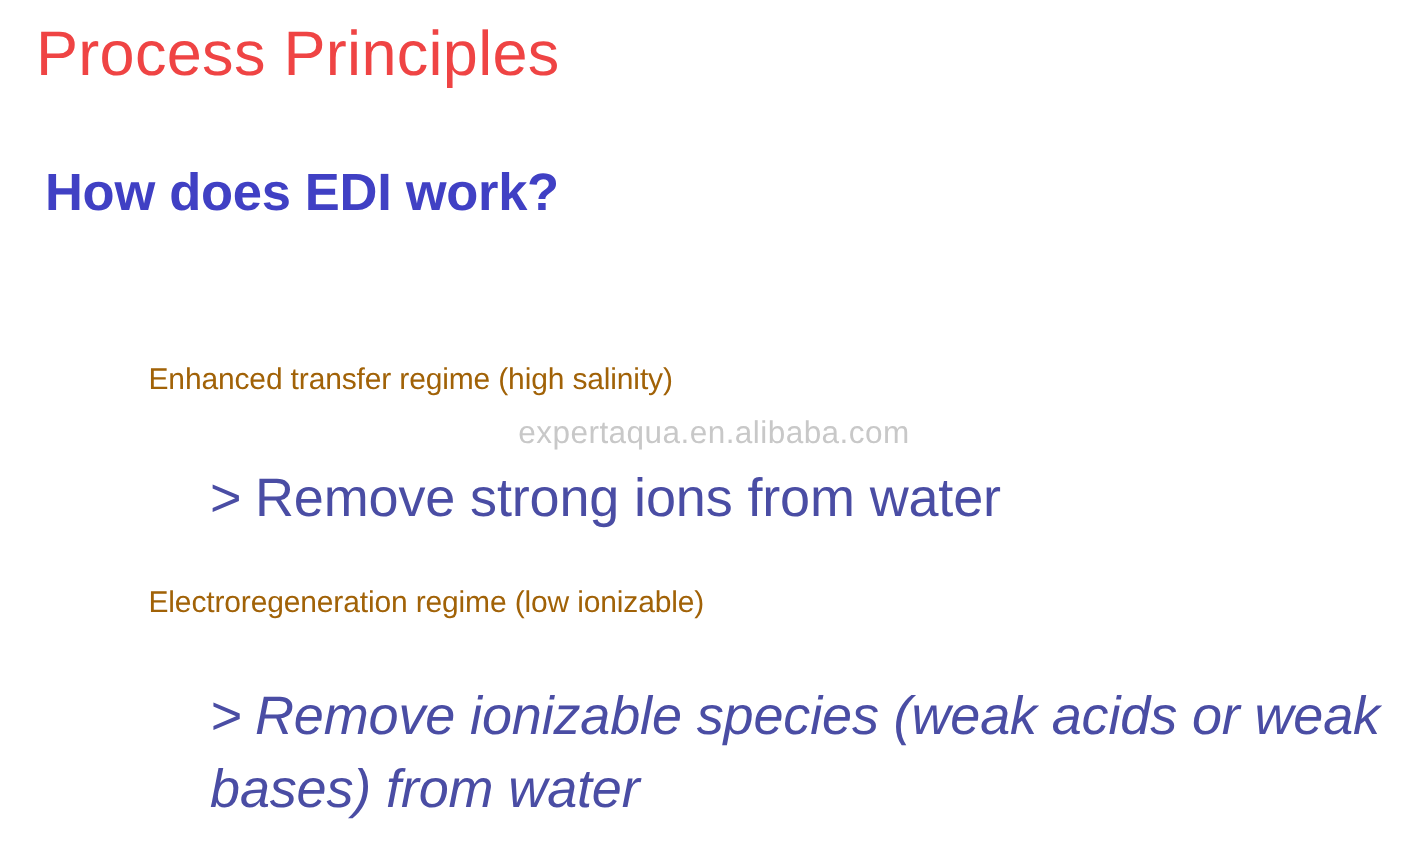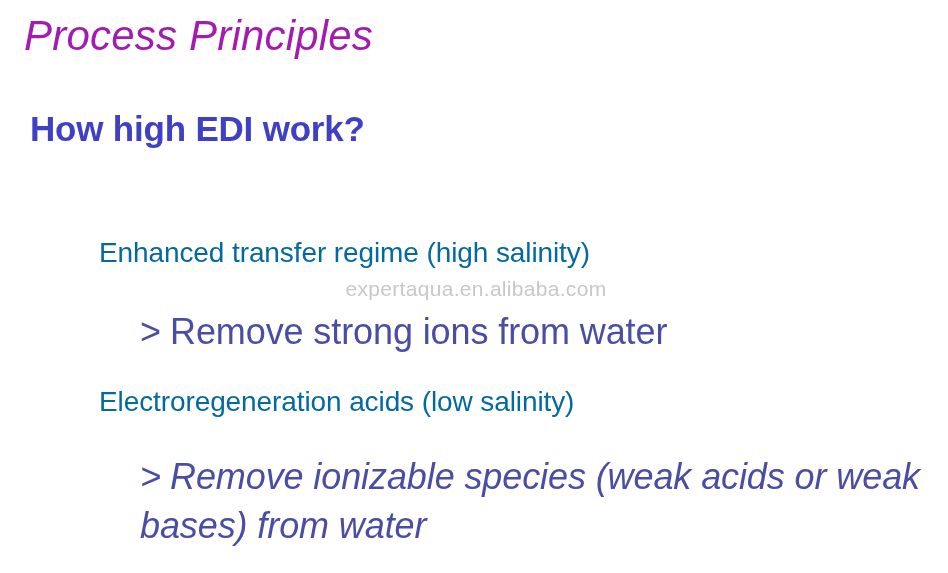--- a/index.html
+++ b/index.html
@@ -25,23 +25,22 @@
 
   
   .slide-title {
     position: absolute;
     left: 24px;
     top: 10px;
     font-size: 42px;
     line-height: 52px;
     font-weight: 400;
     letter-spacing: 0.2px;
-    color: #a21caf;
+    color: #ef4444;
     white-space: nowrap;
-    font-style: italic;
   }
 
   
   .slide-heading {
     position: absolute;
     left: 30px;
     top: 106px;
     font-size: 35px;
     line-height: 46px;
     font-weight: 700;
@@ -57,25 +56,25 @@
     top: 225px;
     width: 948px;
   }
 
   .bullet-group {
     position: relative;
   }
 
   .bullet-main {
     position: absolute;
-    font-size: 28px;
+    font-size: 20px;
     line-height: 36px;
     font-weight: 400;
     letter-spacing: -0.1px;
-    color: #0369a1;
+    color: #a16207;
     white-space: nowrap;
   }
 
   .bullet-sub {
     position: absolute;
     font-size: 36px;
     line-height: 49px;
     font-weight: 400;
     letter-spacing: -0.1px;
     color: #4a4da4;
@@ -113,33 +112,33 @@
   }
   .watermark span { display: inline-block; margin-left: 4px; }
 </style>
 </head>
 <body>
 
 <div class="slide">
 
   <div class="slide-title">Process Principles</div>
 
-  <div class="slide-heading">How high EDI work?</div>
+  <div class="slide-heading">How does EDI work?</div>
 
   <div class="content">
 
     <div class="bullet-group">
       <div class="bullet-main" id="g1-main">Enhanced transfer regime (high salinity)</div>
       <div class="bullet-sub" id="g1-sub">
         <span class="marker">&gt;</span><span class="sub-text">Remove strong ions from water</span>
       </div>
     </div>
 
     <div class="bullet-group">
-      <div class="bullet-main" id="g2-main">Electroregeneration acids (low salinity)</div>
+      <div class="bullet-main" id="g2-main">Electroregeneration regime (low ionizable)</div>
       <div class="bullet-sub" id="g2-sub">
         <span class="marker">&gt;</span><span class="sub-text">Remove ionizable species (weak acids or weak bases) from water</span>
       </div>
     </div>
 
   </div>
 
   <div class="watermark">
     <span>expertaqua.en.alibaba.com</span>
   </div>

